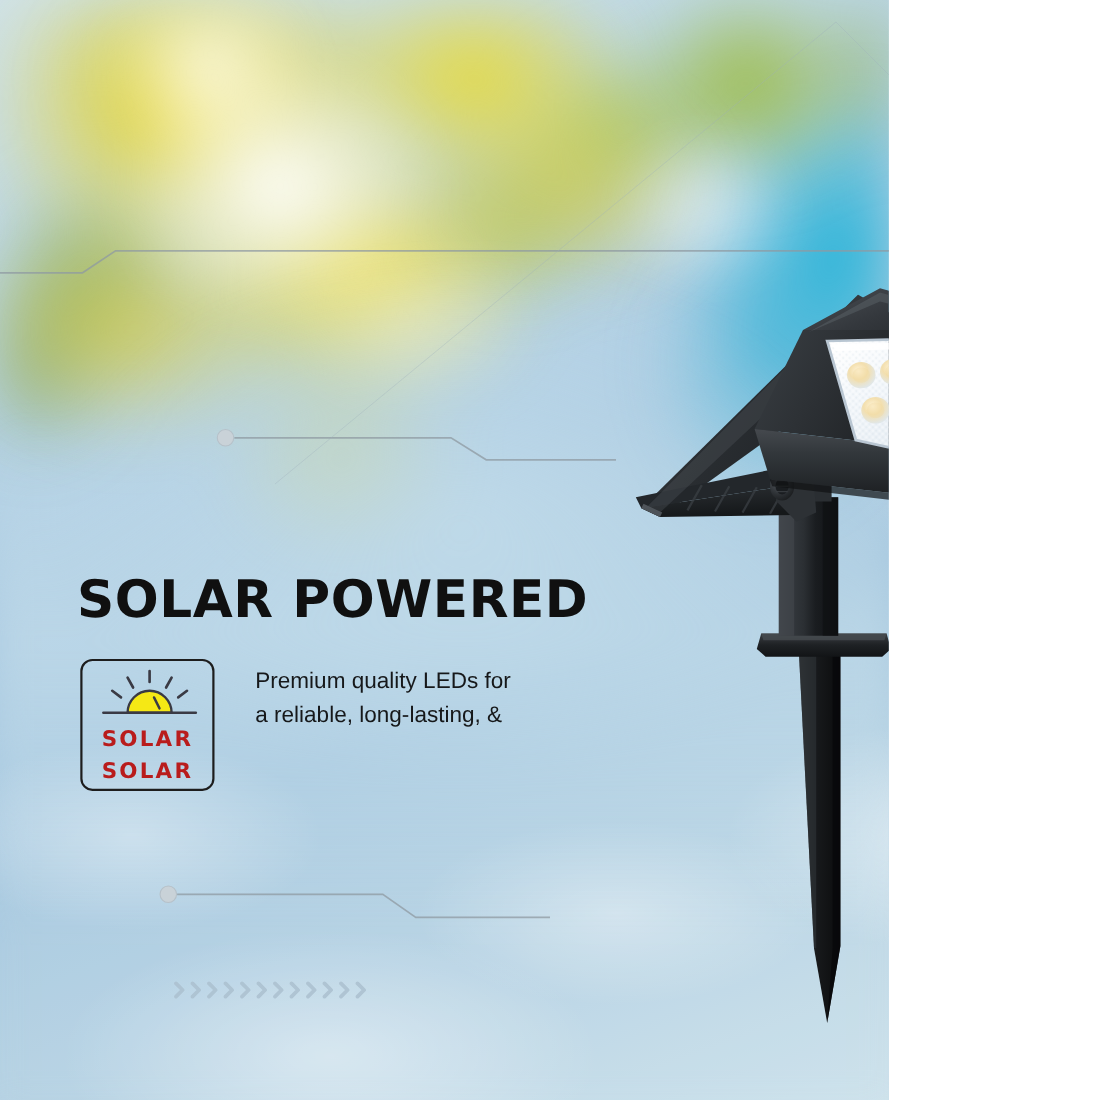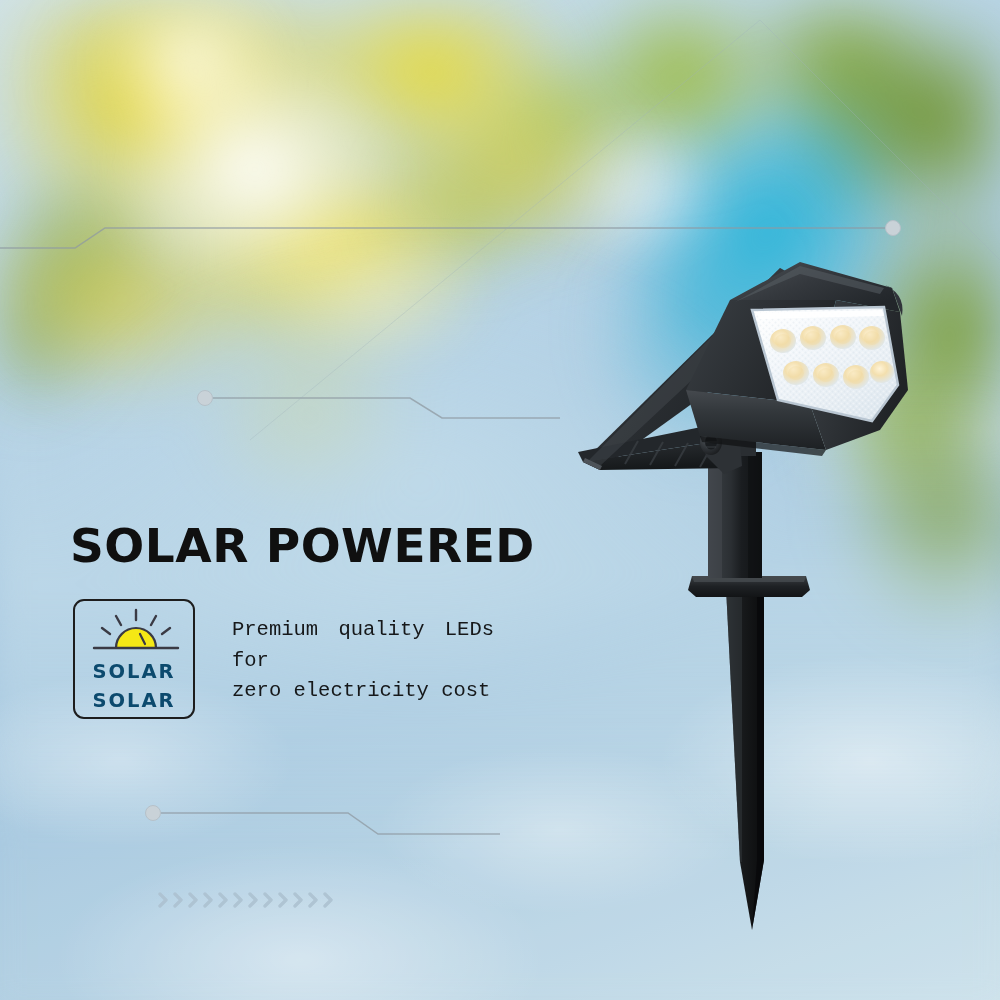--- a/index.html
+++ b/index.html
@@ -2,21 +2,21 @@
 <html><head>
 <meta charset="utf-8">
 <style>
   html, body {
     margin: 0;
     padding: 0;
     background: #ffffff;
   }
   #stage {
     position: relative;
-    width: 1000px;
+    width: 808px;
     height: 1000px;
     overflow: hidden;
     font-family: "Liberation Sans", sans-serif;
     background: #bcd6e6;
   }
 
   
   .bg-layer {
     position: absolute;
     inset: 0;
@@ -130,38 +130,37 @@
     top: 5px;
     width: 106px;
     height: 50px;
   }
   .badge-text {
     position: absolute;
     left: 0;
     right: 0;
     top: 56px;
     text-align: center;
-    color: #0c4a6e;
+    color: #b91c1c;
     font-size: 19.5px;
     font-weight: 700;
     letter-spacing: 2.0px;
     line-height: 29px;
     font-family: "DejaVu Sans", sans-serif;
   }
   .body-copy {
     position: absolute;
     left: 232px;
     top: 604px;
     width: 262px;
     font-size: 20.5px;
     line-height: 30.5px;
     color: #16181a;
     text-align: justify;
-    font-family: Liberation Mono, monospace;
-    margin-top: 11px;
+    font-family: Liberation Sans, sans-serif;
   }
   .body-copy span { display: block; }
   .body-copy span.last { text-align: left; }
 
   
   .product {
     position: absolute;
     left: 0;
     top: 0;
     width: 1000px;
@@ -400,16 +399,16 @@
       <path d="M 11 42 L 95 42" stroke="#3a3a44" stroke-width="2.4" stroke-linecap="round"></path>
     </svg>
     <div class="badge-text">
       <div>SOLAR</div>
       <div>SOLAR</div>
     </div>
   </div>
 
   <div class="body-copy">
     <span>Premium quality LEDs for</span>
-    <span class="last">zero electricity cost</span>
+    <span>a reliable, long-lasting, &amp;</span>
   </div>
 
 </div>
 
 </body></html>

